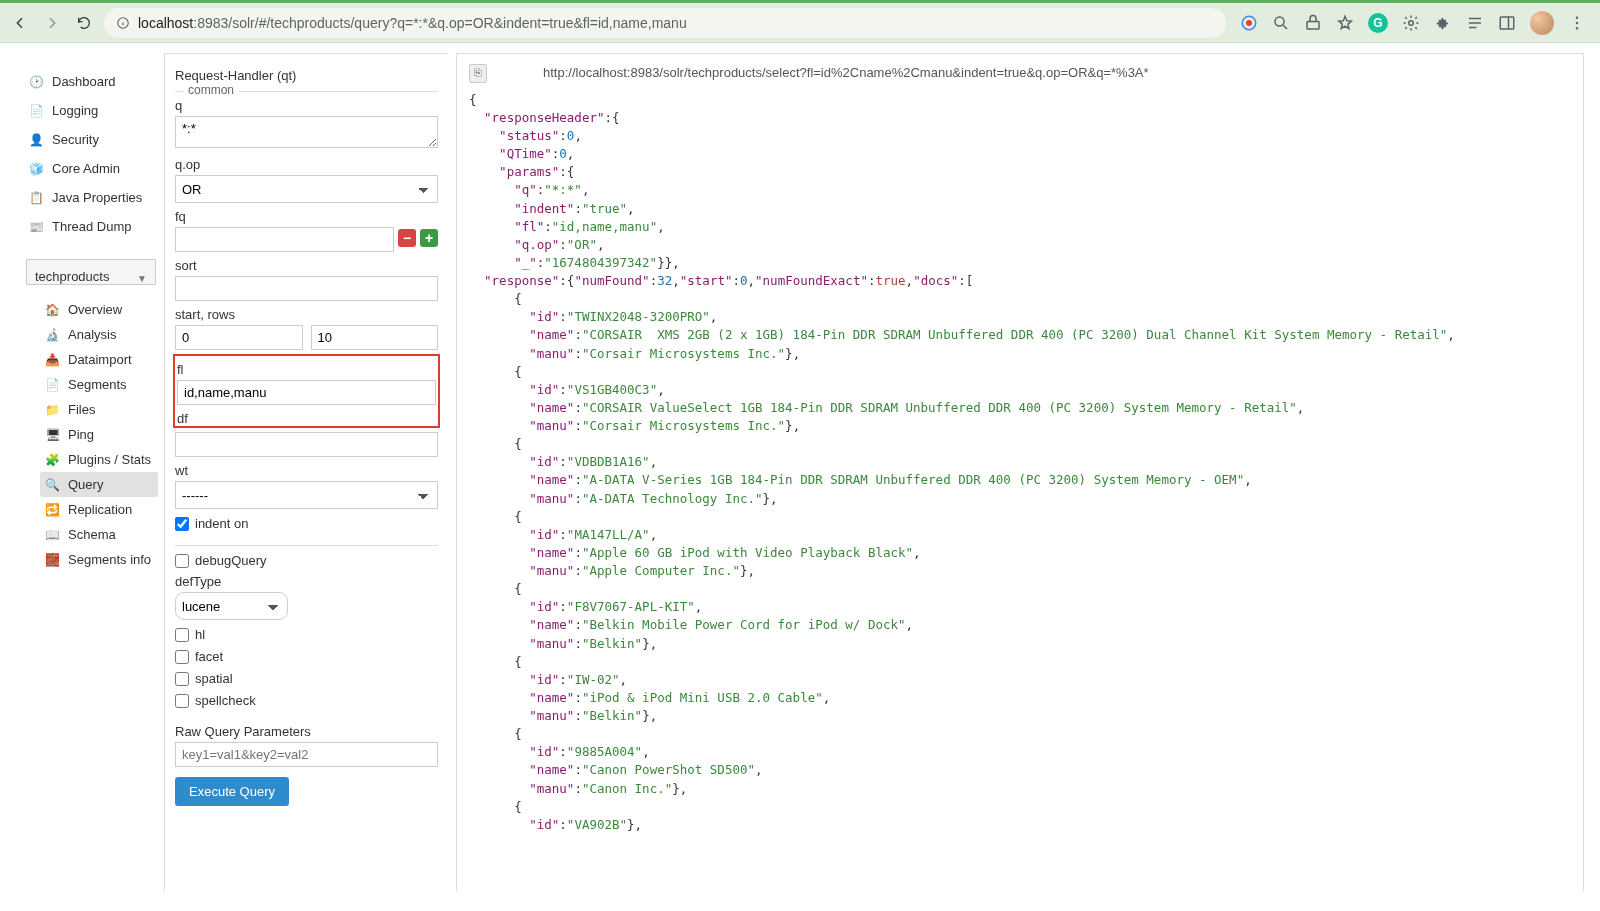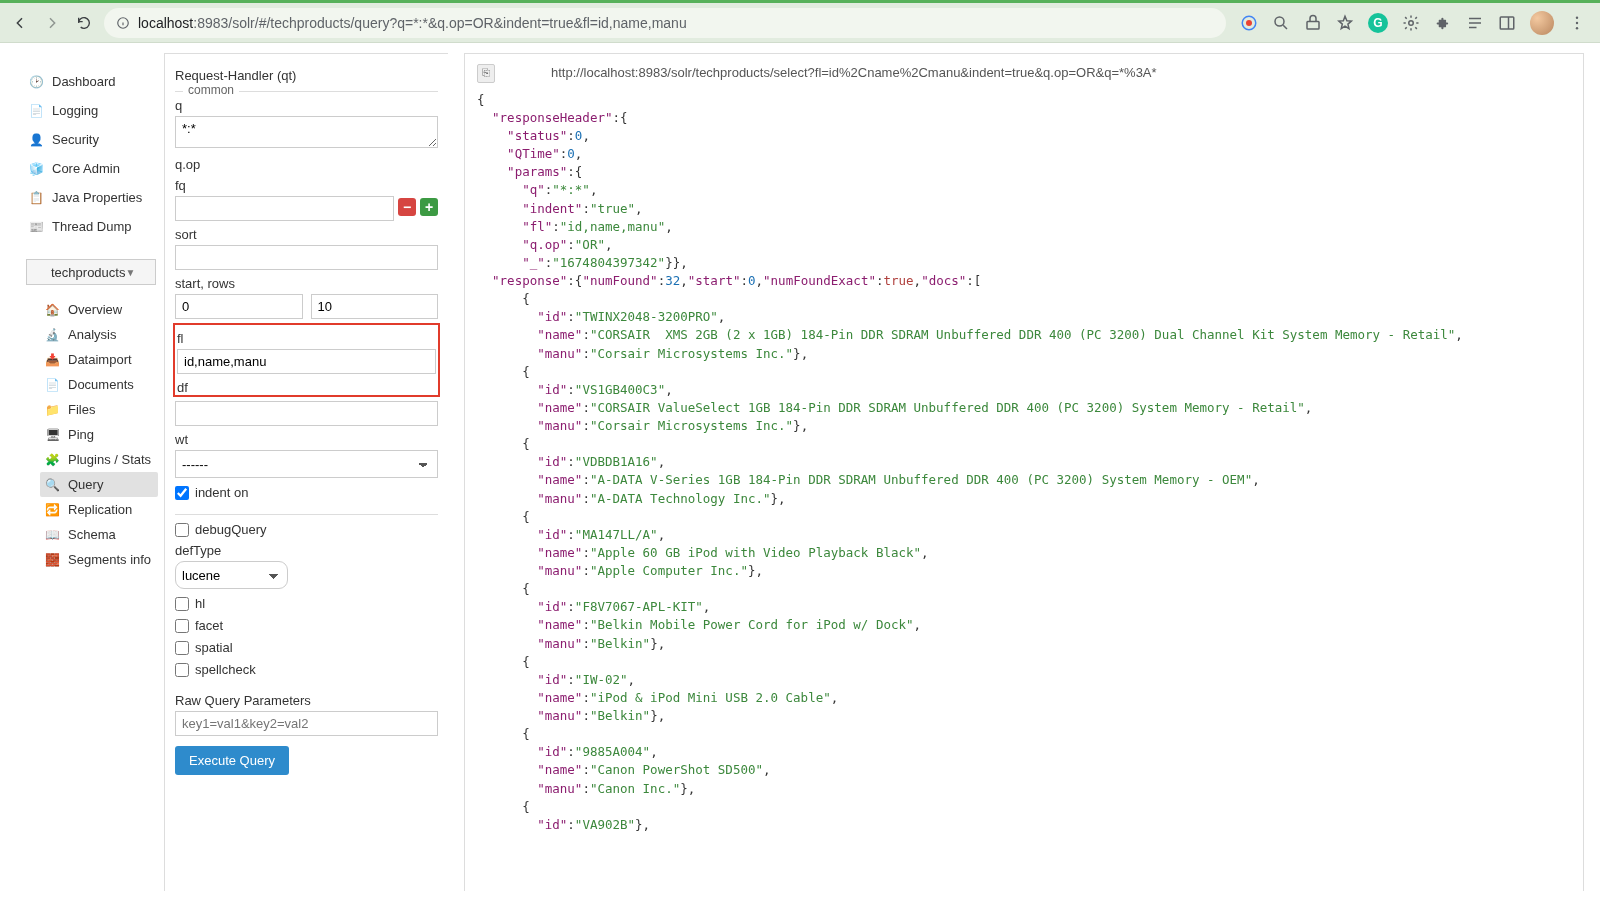--- a/index.html
+++ b/index.html
@@ -22,27 +22,27 @@
   
   .app { display:flex; height: calc(911px - 43px); }
   .sidebar { width: 164px; padding: 24px 0 0 26px; }
   .logo-wrap { display:flex; align-items:flex-end; gap:6px; margin-bottom: 30px; margin-left: -4px;}
   .logo-text { font-family: Georgia, 'Times New Roman', serif; font-size: 42px; font-weight: 400; letter-spacing: -2px;}
   .logo-sun { width:34px; height:34px; position:relative; }
   .nav-list { list-style:none; }
   .nav-list li { padding: 7px 6px 7px 4px; display:flex; align-items:center; gap:8px; color:#333; font-size:13px; cursor:pointer;}
   .nav-icon { width:14px; height:14px; display:inline-flex; align-items:center; justify-content:center; font-size:12px;}
 
-  .core-select { margin-top: 18px; width: 130px; height: 26px; border:1px solid #ccc; background:#f5f5f5; display:flex; align-items:center; justify-content:space-between; padding:0 24px; font-size:13px; cursor:pointer;}
+  .core-select { margin-top: 18px; width: 130px; height: 26px; border:1px solid #ccc; background:#f5f5f5; display:flex; align-items:flex-end; justify-content:space-between; padding:0 8px; font-size:13px; cursor:pointer;}
   .core-caret { font-size:10px; color:#777; }
   .subnav { margin-top: 12px; margin-left: 14px; list-style:none; }
   .subnav li { padding: 5px 6px; display:flex; align-items:center; gap:8px; font-size:13px; cursor:pointer; }
   .subnav li.active { background:#e1e1e1; width: 118px; border-radius: 2px; font-weight: 500;}
 
-  .main { flex:1; display:flex; gap:16px; padding: 10px 16px 10px 0; }
+  .main { flex:1; display:flex; gap:8px; padding: 10px 16px 10px 0; }
   .query-panel { width: 284px; border:1px solid #ddd; border-right: none; padding: 8px 10px 12px 10px; background:#fff; overflow:hidden; }
   .result-panel { flex:1; border:1px solid #ddd; padding: 10px 12px; background:#fff; overflow:auto; font-family: Menlo, Consolas, monospace; font-size: 12.5px; line-height: 1.45; }
 
   .fld-label { font-size: 13px; color:#333; margin-top: 6px; }
   .fld-input, .fld-textarea, .fld-select { width:100%; border:1px solid #ccc; padding: 4px 6px; font-size:13px; font-family: inherit; background:#fff; margin-top: 3px; }
   .fld-textarea { height: 32px; resize: vertical; }
   .fld-select { height: 28px; appearance:none; background-image: linear-gradient(45deg, transparent 50%, #555 50%), linear-gradient(-45deg, transparent 50%, #555 50%); background-position: calc(100% - 14px) 12px, calc(100% - 9px) 12px; background-size: 5px 5px; background-repeat:no-repeat; }
   .fld-select.small { width: 113px; border-radius: 9px; }
   .row-2 { display:flex; gap:8px; }
   .row-2 .fld-input { flex:1; }
@@ -195,21 +195,21 @@
           <li>
             <span class="nav-icon">🔬</span>
             <span>Analysis</span>
           </li>
           <li>
             <span class="nav-icon">📥</span>
             <span>Dataimport</span>
           </li>
           <li>
             <span class="nav-icon">📄</span>
-            <span>Documents</span>
+            <span>Segments</span>
           </li>
           <li>
             <span class="nav-icon">📁</span>
             <span>Files</span>
           </li>
           <li>
             <span class="nav-icon">🖥</span>
             <span>Ping</span>
           </li>
           <li>
@@ -240,20 +240,21 @@
         <div class="fld-label">Request-Handler (qt)</div>
 
         <div class="fieldset-head">
             <span>common</span>
           </div>
 
         <div class="fld-label">q</div>
         <textarea class="fld-textarea" id="q-ta" style="">*:*</textarea>
 
         <div class="fld-label">q.op</div>
+        <select class="fld-select"><option id="qop-opt">OR</option></select>
 
         <div class="fld-label">fq</div>
         <div class="fq-row">
           <input class="fld-input" value="" style="">
           <div class="icon-btn icon-minus">−</div>
           <div class="icon-btn icon-plus">+</div>
         </div>
 
         <div class="fld-label">sort</div>
         <input class="fld-input" value="" style="">

